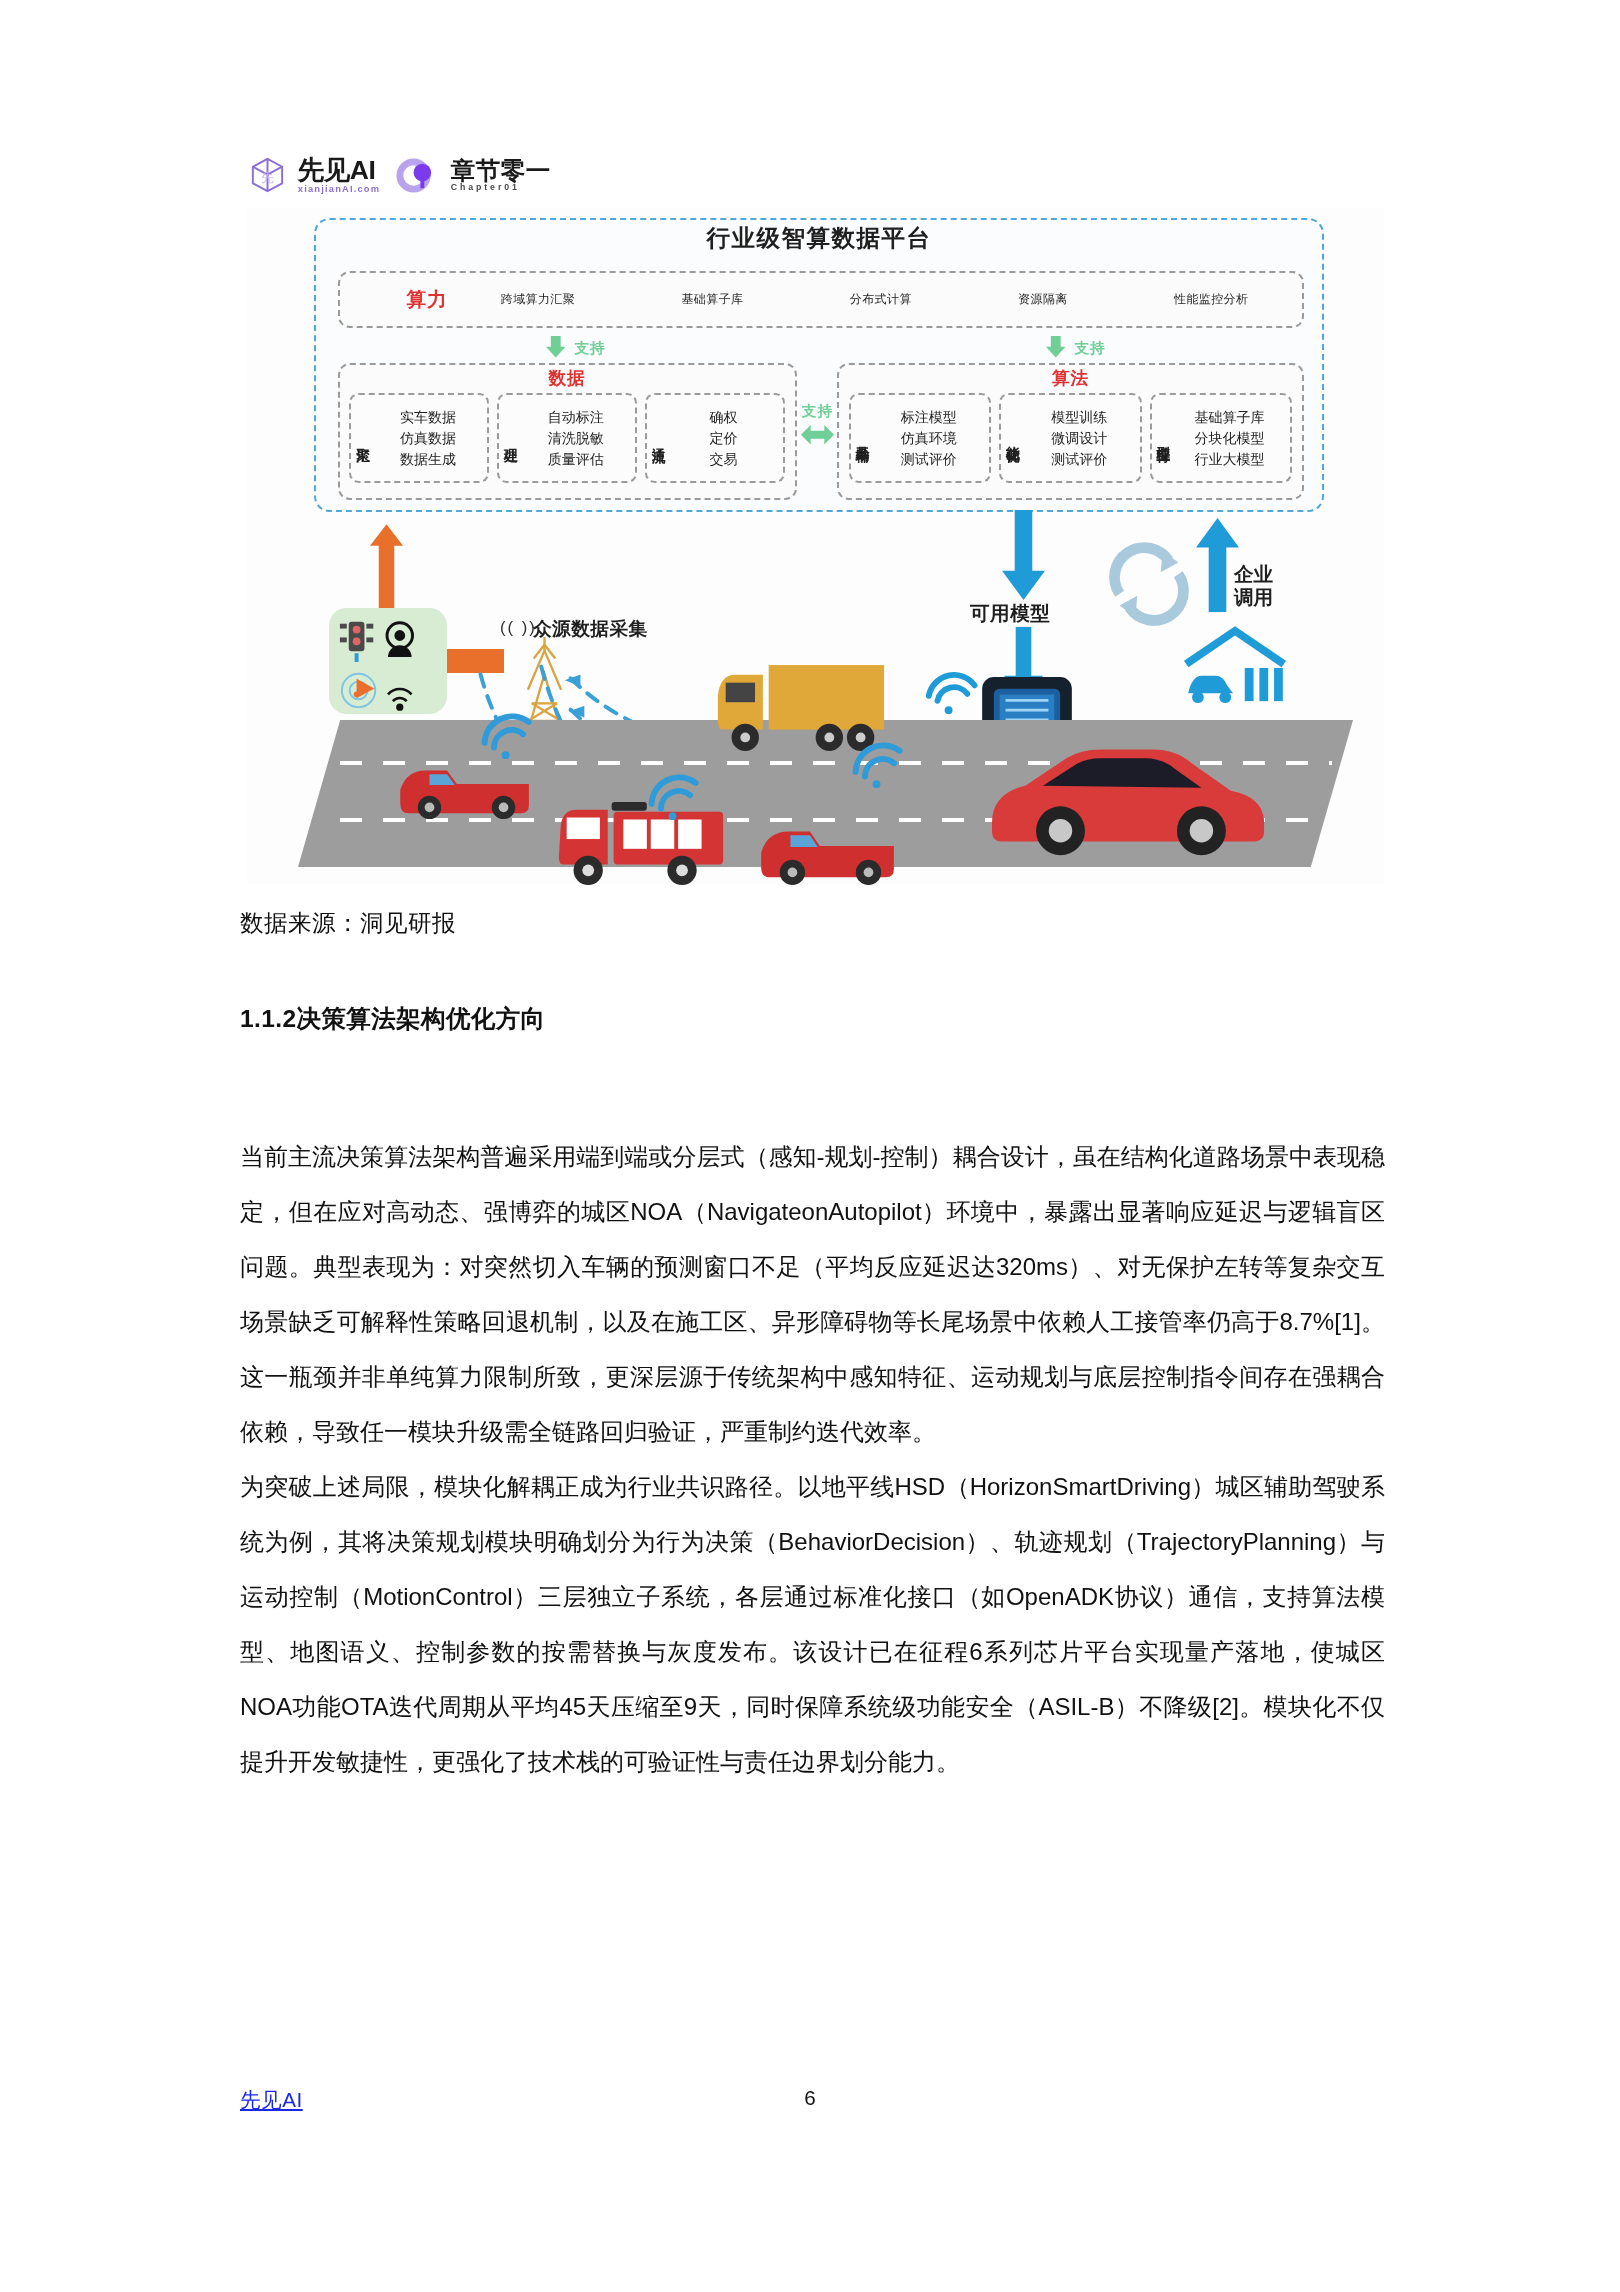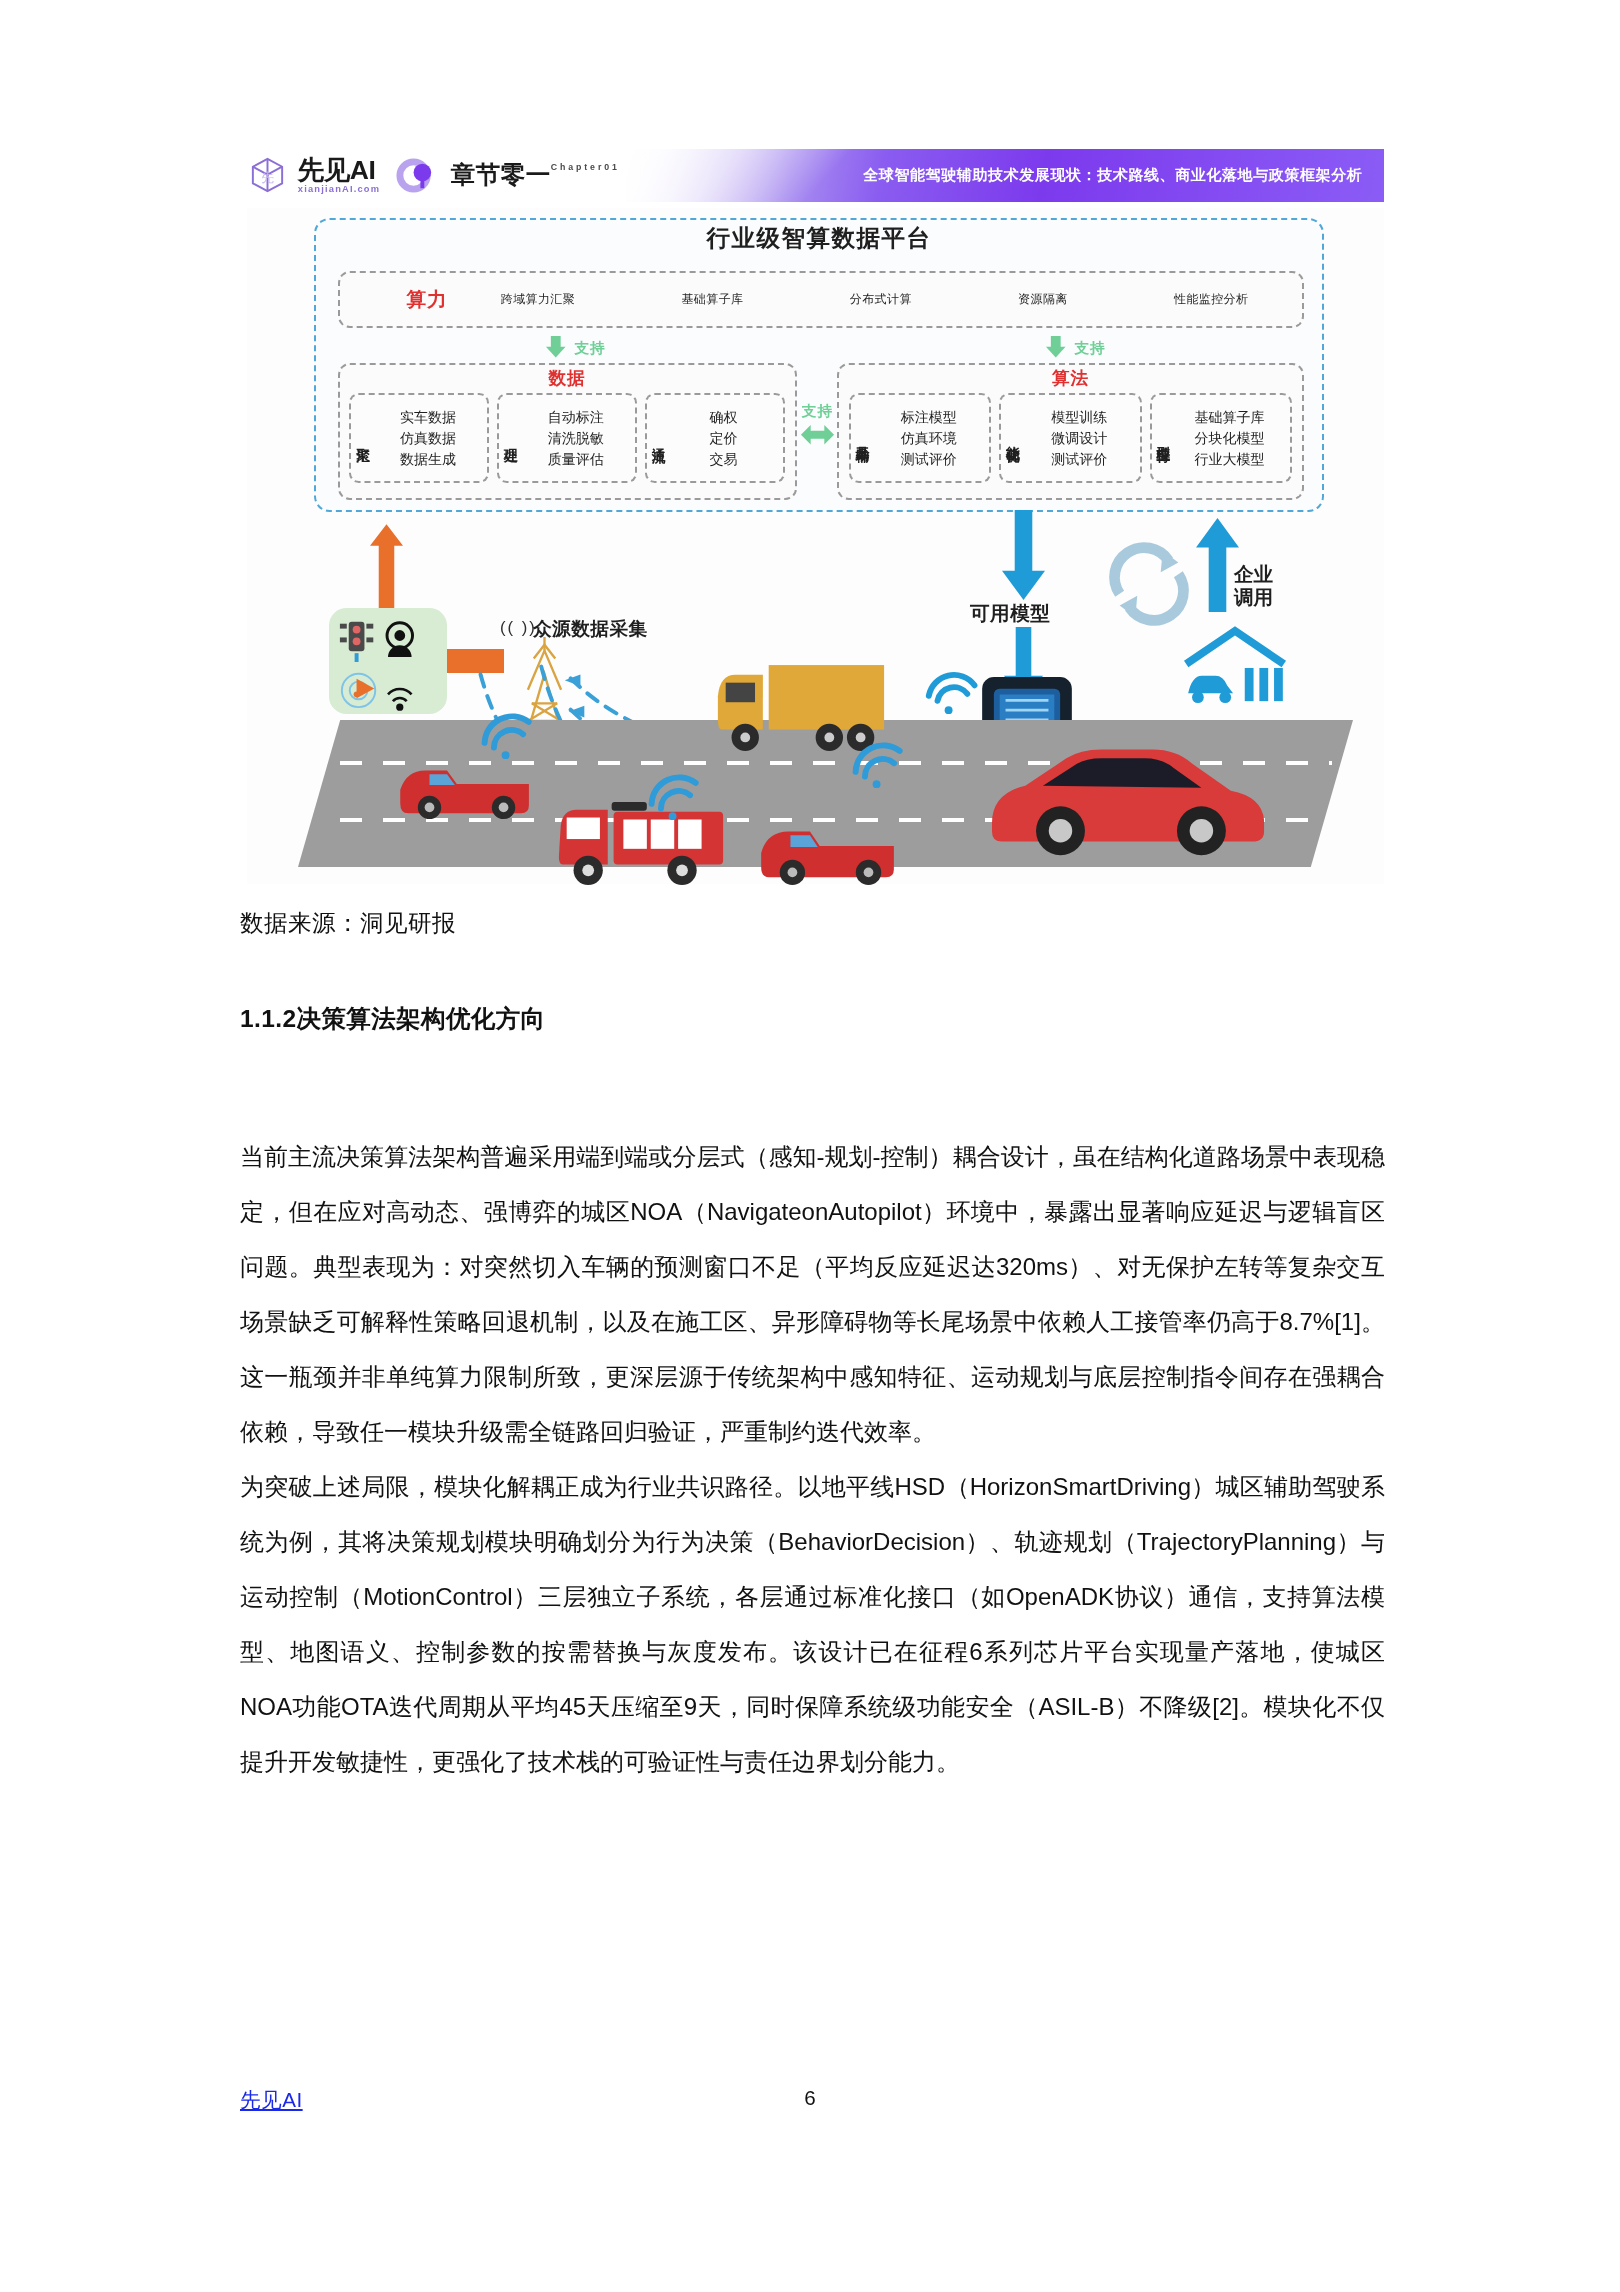--- a/index.html
+++ b/index.html
@@ -67,21 +67,21 @@
     color: #8b6fd6;
     margin-top: 2px;
   }
   .chapter-logo {
     width: 45px; height: 45px;
     flex: 0 0 auto;
     margin-left: 3.9px;
   }
   .chapter-text {
     display: flex;
-    flex-direction: row;
+    flex-direction: column;
     justify-content: center;
     line-height: 1;
     margin-left: 2px;
   }
   .chapter-cn {
     font-size: 24.5px;
     font-weight: 700;
     color: #1a1a1a;
     letter-spacing: 0.5px;
   }
@@ -449,23 +449,20 @@
         <svg width="45" height="45" viewBox="0 0 46 46">
           <circle cx="20" cy="23" r="14" fill="none" stroke="#b9a3ef" stroke-width="7"></circle>
           <circle cx="29" cy="20" r="9" fill="#7c3aed"></circle>
           <rect x="27" y="20" width="4" height="16" fill="#7c3aed"></rect>
         </svg>
       </div>
       <div class="chapter-text">
         <span class="chapter-cn">章节零一</span>
         <span class="chapter-en">Chapter01</span>
       </div>
-    </div>
-    <div class="header-bar">
-      <span class="header-title">全球智能驾驶辅助技术发展现状：技术路线、商业化落地与政策框架分析</span>
     </div>
   </div>
 
   <div class="figure">
 
     <div class="platform">
       <div class="platform-title">行业级智算数据平台</div>
 
       <div class="row-box compute-row">
         <div class="compute-label">算力</div>

